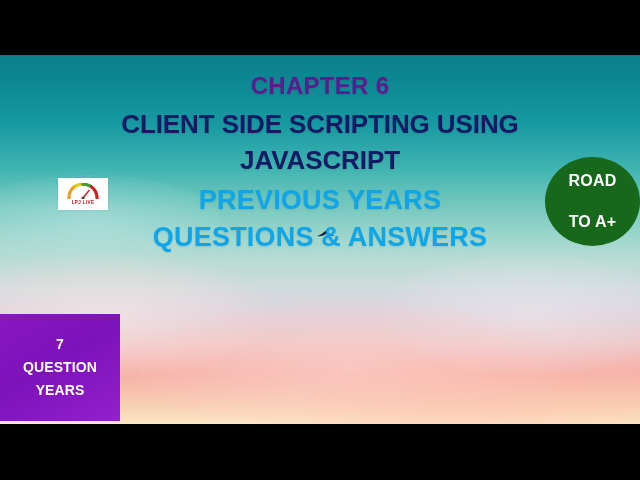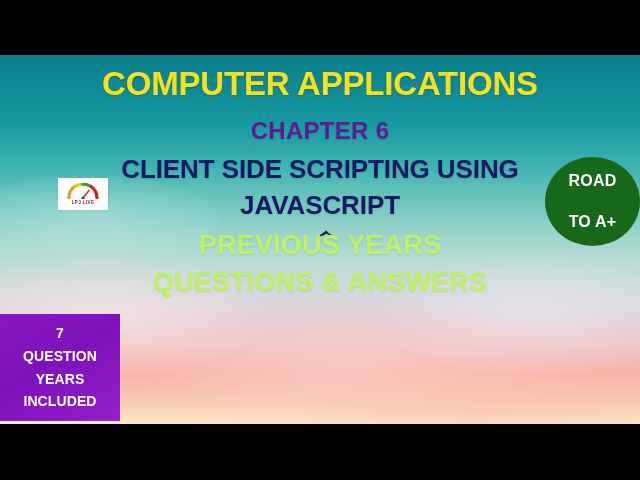--- a/index.html
+++ b/index.html
@@ -126,21 +126,21 @@
     color: #141a63;
     letter-spacing: -0.1px;
     text-shadow: 0 1px 2px rgba(0,0,0,0.10);
   }
   #subject-line-1 { padding-top: 13px; }
   #subject-line-2 { padding-top: 10px; }
 
   .pyq-line {
     font-size: 27px;
     font-weight: 800;
-    color: #bef264;
+    color: #0ea5e9;
     letter-spacing: 0.2px;
     text-shadow: 0 1px 2px rgba(0,0,0,0.10);
   }
   #pyq-line-1 { padding-top: 14px; }
   #pyq-line-2 { padding-top: 10px; }
 
   
   #logo-box {
     position: absolute;
     left: 58px;
@@ -230,21 +230,20 @@
     <div id="cloud-c"></div>
     <div id="cloud-b"></div>
     <div id="cloud-e"></div>
   </div>
 
   <svg id="bird" width="20" height="10" viewBox="0 0 20 10">
     <path d="M1 7 C4 6.4 6.5 4.2 9.2 2.2 C9.8 1.7 10.4 1.7 10.9 2.3 C12.6 4.4 15.3 6 18.6 6.6 C15.6 7.1 12.4 6.3 10.4 4.6 C8.3 6.6 4.6 7.7 1 7 Z" fill="#15233f"></path>
   </svg>
 
   <div id="headline-stack">
-    <div class="line title-line" id="title-line-2">COMPUTER APPLICATIONS</div>
     <div class="line" id="chapter-line">CHAPTER 6</div>
     <div class="line subject-line" id="subject-line-1">CLIENT SIDE SCRIPTING USING</div>
     <div class="line subject-line" id="subject-line-2">JAVASCRIPT</div>
     <div class="line pyq-line" id="pyq-line-1">PREVIOUS YEARS</div>
     <div class="line pyq-line" id="pyq-line-2">QUESTIONS &amp; ANSWERS</div>
   </div>
 
   <div id="logo-box">
     <svg id="logo-gauge" width="34" height="16" viewBox="0 0 34 16">
       <path d="M3 15 A14 14 0 0 1 8.5 3.6" stroke="#e8a020" stroke-width="3.2" fill="none" stroke-linecap="round"></path>
@@ -259,19 +258,18 @@
 
   <div id="road-badge">
     <div class="road-badge-line">ROAD</div>
     <div class="road-badge-line">TO A+</div>
   </div>
 
   <div id="papers-badge">
     <div class="papers-badge-line">7</div>
     <div class="papers-badge-line">QUESTION</div>
     <div class="papers-badge-line">YEARS</div>
-    <div class="papers-badge-line">INCLUDED</div>
   </div>
 
   <div id="bar-top"></div>
   <div id="bar-bottom"></div>
 
 </div>
 
 </body></html>

